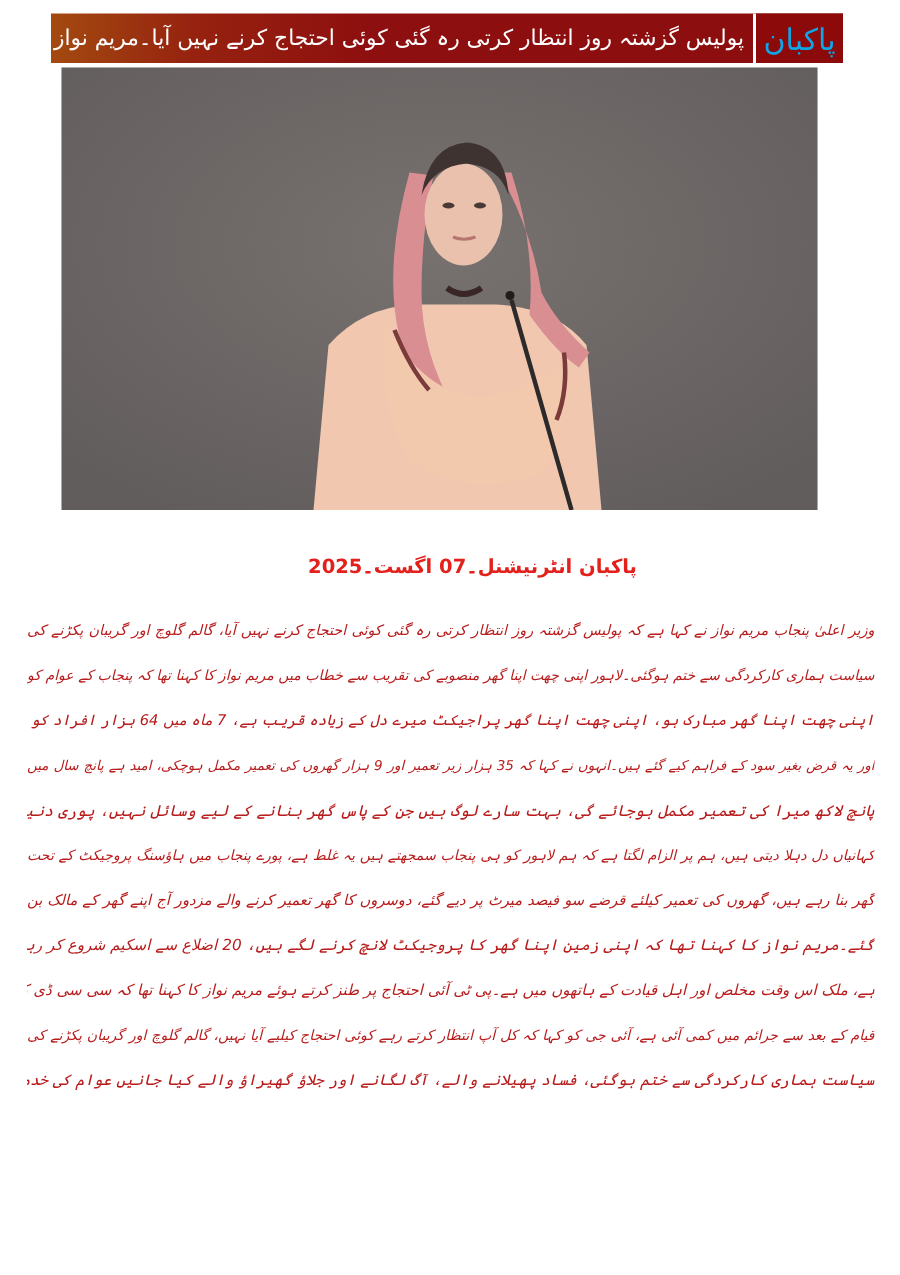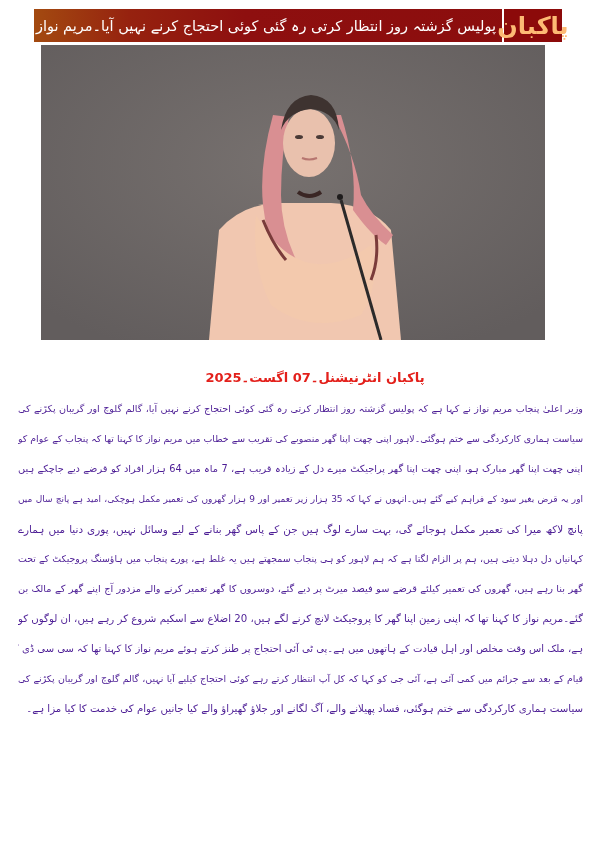--- a/index.html
+++ b/index.html
@@ -25,23 +25,23 @@
       align-items: stretch;
       background: linear-gradient(to right, #a34a10 0%, #96220f 18%, #8e0f0f 40%, #8b0d0d 100%);
     }
     .logo-box {
       width: 58px;
       background: #8c0a0a;
       border-left: 2px solid #ffffff;
       display: flex;
       align-items: center;
       justify-content: center;
-      color: #fdba74;
-      font-weight: bold;
-      font-size: 24px;
+      color: #0ea5e9;
+      font-weight: normal;
+      font-size: 20px;
       direction: rtl;
       letter-spacing: 0;
     }
     .headline {
       flex: 1;
       color: #ffffff;
       font-size: 14.5px;
       direction: rtl;
       text-align: right;
       display: flex;
@@ -72,27 +72,28 @@
       text-align: center;
       direction: rtl;
       color: #e3201b;
       font-size: 13px;
       font-weight: bold;
       margin-left: 15px;
     }
     .article {
       position: absolute;
       left: 18px;
-      top: 394px;
+      top: 406px;
       width: 565px;
       direction: rtl;
       text-align: right;
-      color: #4c1d95;
+      color: #b91c1c;
       font-size: 13.4px;
       line-height: 30px;
+      font-style: italic;
     }
     .article .line {
       display: block;
       white-space: nowrap;
       text-align-last: justify;
       text-align: justify;
       height: 30px;
       overflow: hidden;
     }
     .article .line.last {

